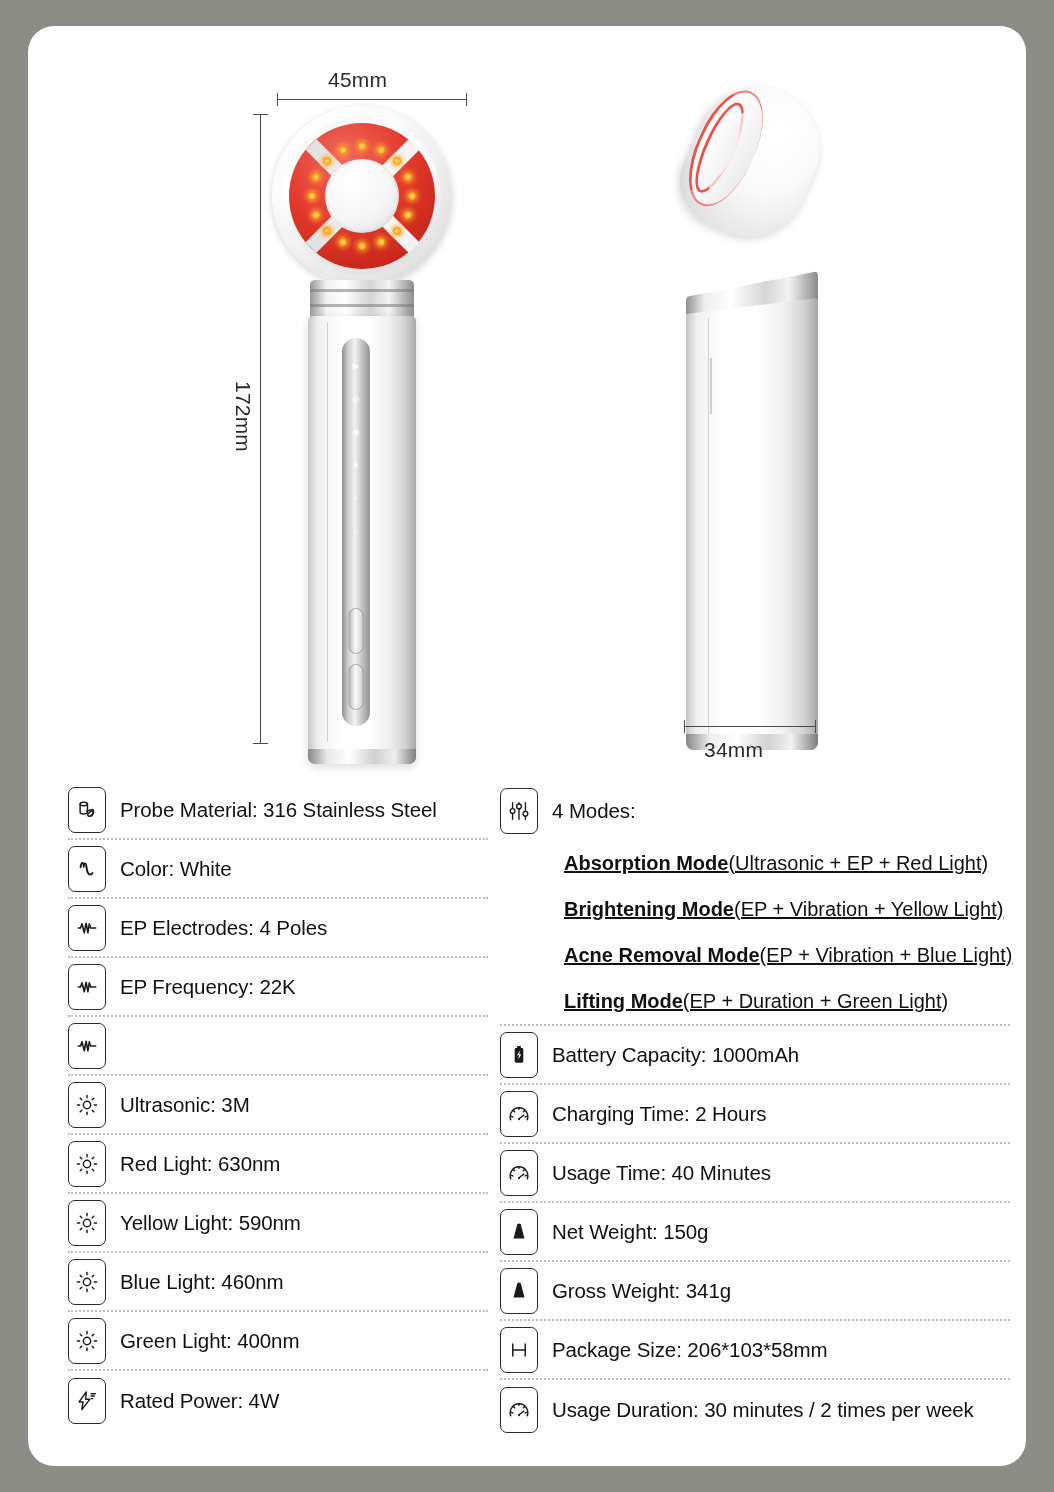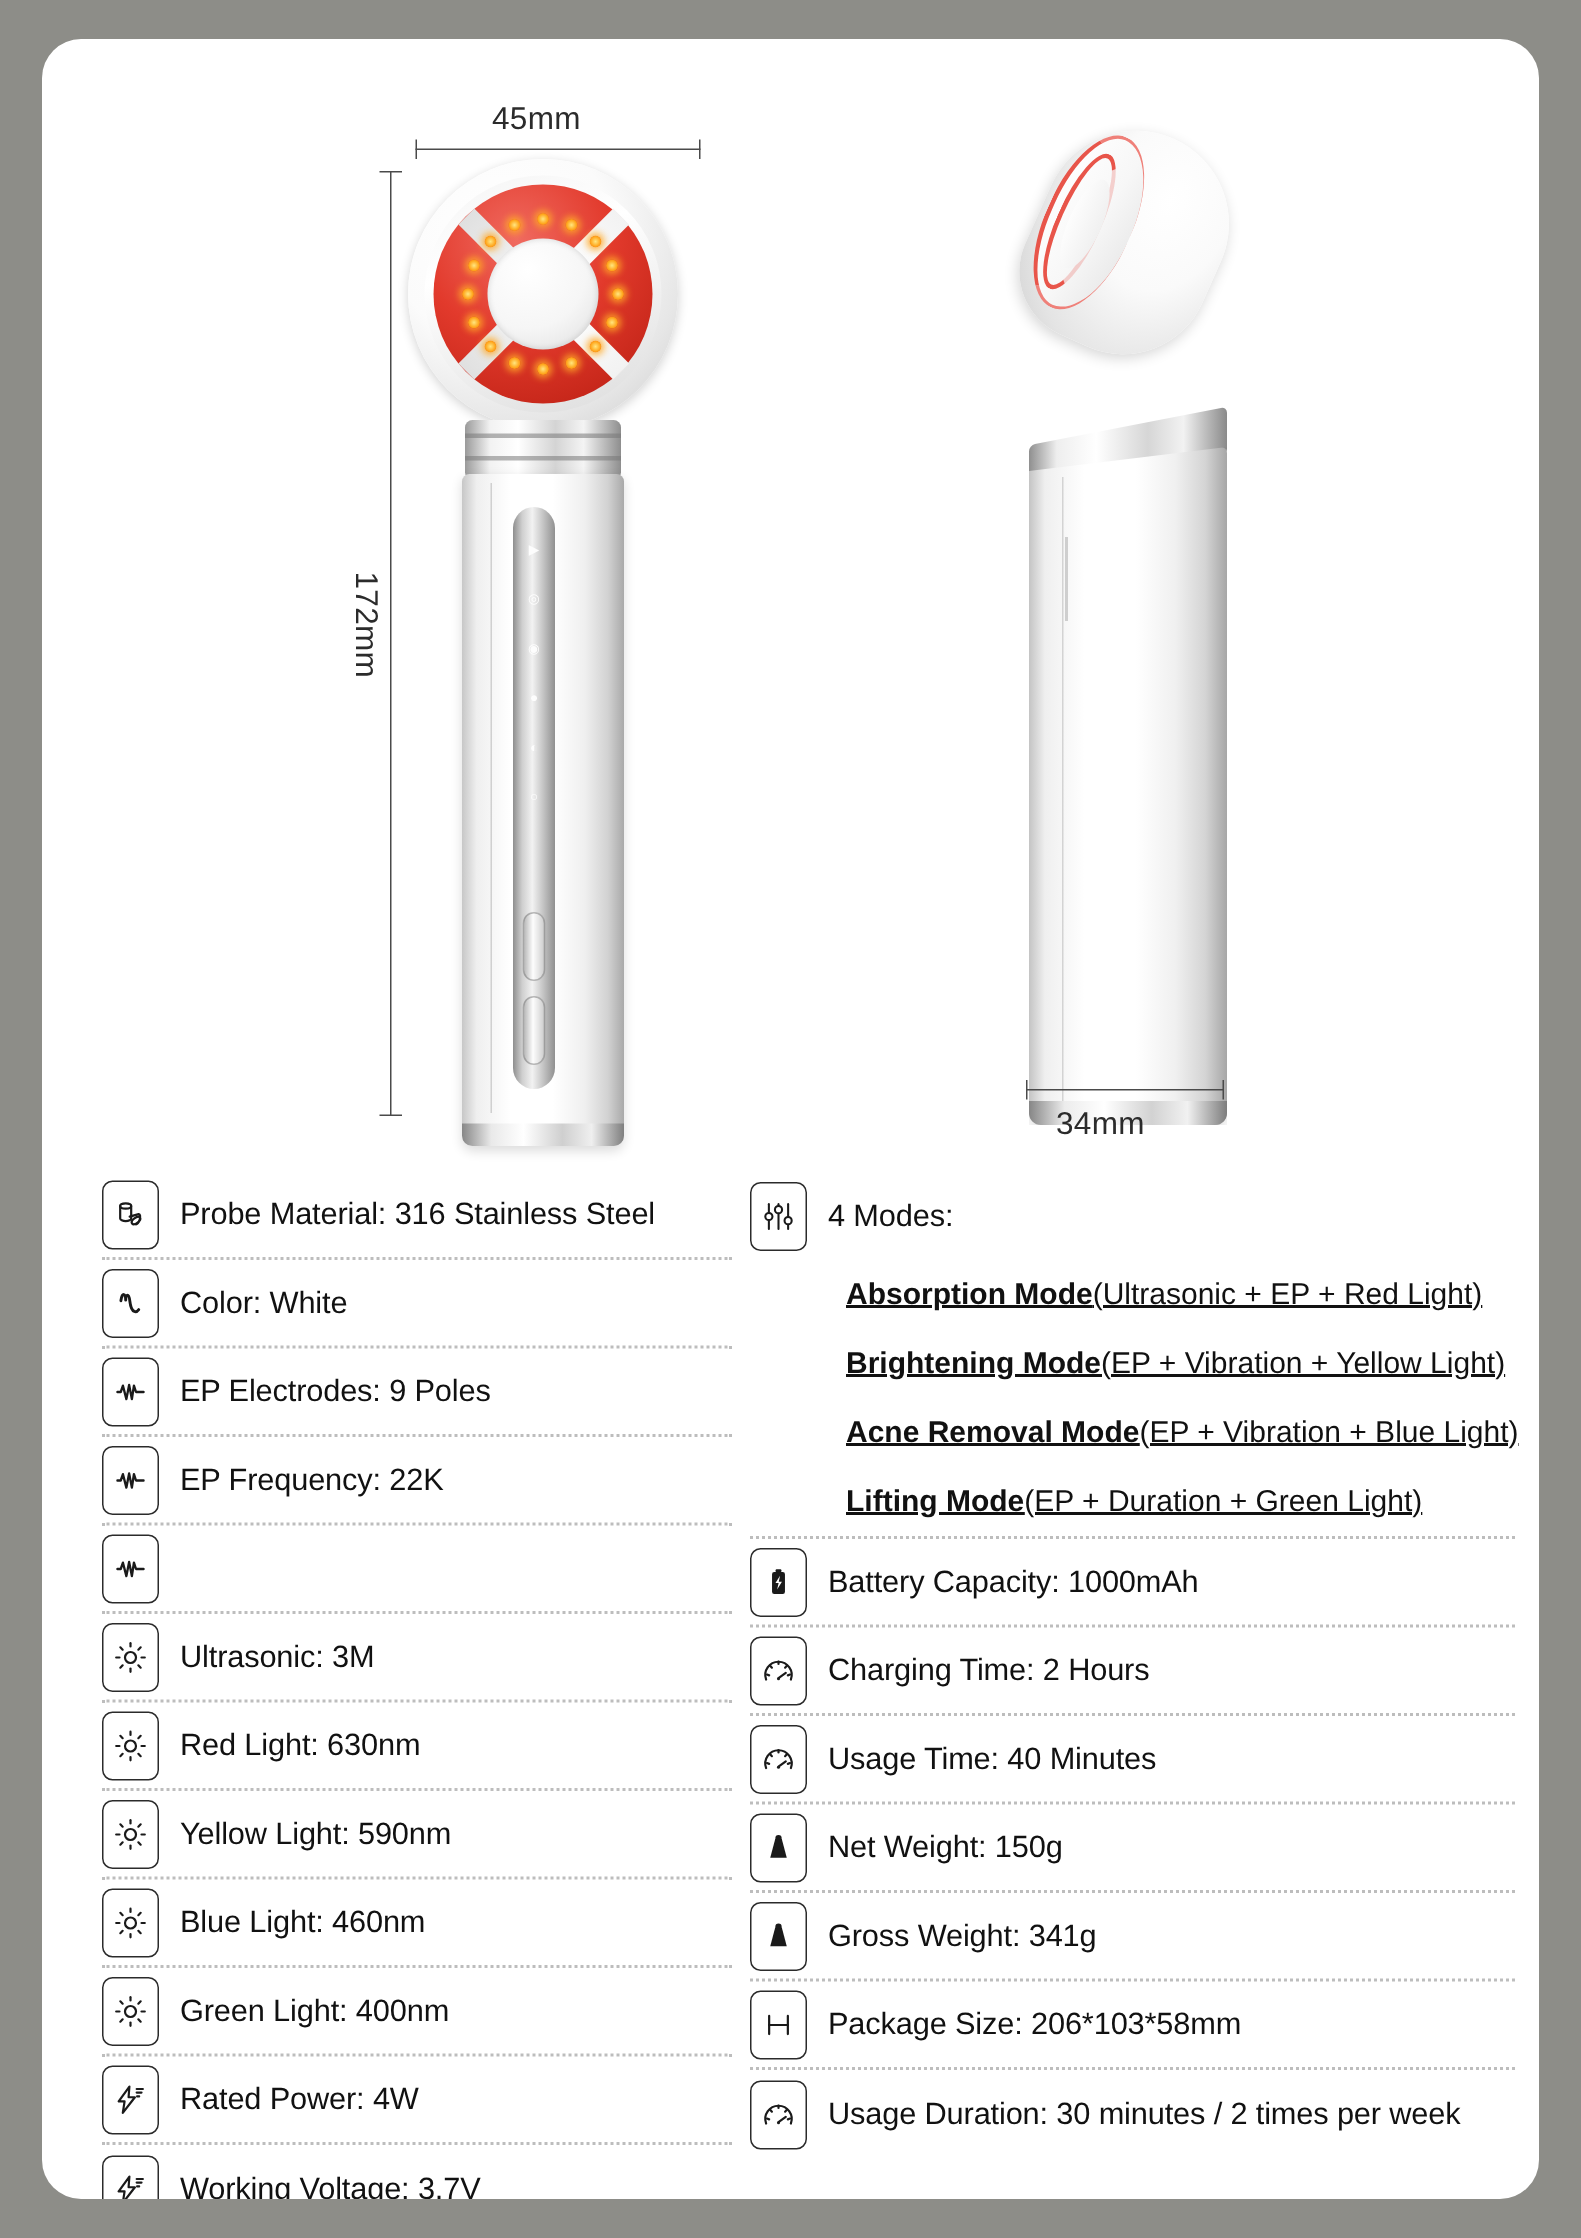--- a/index.html
+++ b/index.html
@@ -429,21 +429,21 @@
             </svg>
           </div>
           <div class="spec-text">Color: White</div>
         </div>
         <div class="spec-row">
           <div class="spec-icon">
             <svg width="22" height="22" viewBox="0 0 24 24" fill="none" stroke="#1a1a1a" stroke-width="1.7" stroke-linecap="round" stroke-linejoin="round">
               <path d="M2.5 12h2.4l1.6-4.6L9 17.2l2-10.4 2 10.4 1.5-9.8L16 12h5.5"></path>
             </svg>
           </div>
-          <div class="spec-text">EP Electrodes:  9 Poles</div>
+          <div class="spec-text">EP Electrodes:  4 Poles</div>
         </div>
         <div class="spec-row">
           <div class="spec-icon">
             <svg width="22" height="22" viewBox="0 0 24 24" fill="none" stroke="#1a1a1a" stroke-width="1.7" stroke-linecap="round" stroke-linejoin="round">
               <path d="M2.5 12h2.4l1.6-4.6L9 17.2l2-10.4 2 10.4 1.5-9.8L16 12h5.5"></path>
             </svg>
           </div>
           <div class="spec-text">EP Frequency:  22K</div>
         </div>
         <div class="spec-row">
@@ -536,31 +536,20 @@
         <div class="spec-row">
           <div class="spec-icon">
             <svg width="22" height="22" viewBox="0 0 24 24" fill="none" stroke="#1a1a1a" stroke-width="1.6" stroke-linecap="round" stroke-linejoin="round">
               <path d="M11.2 2.2 3.4 13h4.3l-1.3 8.4L15.2 10h-4.6z"></path>
               <line x1="16.5" y1="4" x2="21" y2="4"></line>
               <line x1="16.5" y1="6.6" x2="20" y2="6.6"></line>
               <line x1="16.8" y1="9.4" x2="18.3" y2="9.4"></line>
             </svg>
           </div>
           <div class="spec-text">Rated Power:  4W</div>
-        </div>
-        <div class="spec-row">
-          <div class="spec-icon">
-            <svg width="22" height="22" viewBox="0 0 24 24" fill="none" stroke="#1a1a1a" stroke-width="1.6" stroke-linecap="round" stroke-linejoin="round">
-              <path d="M11.2 2.2 3.4 13h4.3l-1.3 8.4L15.2 10h-4.6z"></path>
-              <line x1="16.5" y1="4" x2="21" y2="4"></line>
-              <line x1="16.5" y1="6.6" x2="20" y2="6.6"></line>
-              <line x1="16.8" y1="9.4" x2="18.3" y2="9.4"></line>
-            </svg>
-          </div>
-          <div class="spec-text">Working Voltage:  3.7V</div>
         </div>
       </div>
 
     <div class="spec-col right" id="col-right">
 
       <div class="spec-row no-rule">
         <div class="spec-icon">
           <svg width="22" height="22" viewBox="0 0 24 24" fill="none" stroke="#1a1a1a" stroke-width="1.5" stroke-linecap="round">
             <line x1="5" y1="3" x2="5" y2="9"></line>
               <line x1="5" y1="15" x2="5" y2="21"></line>

